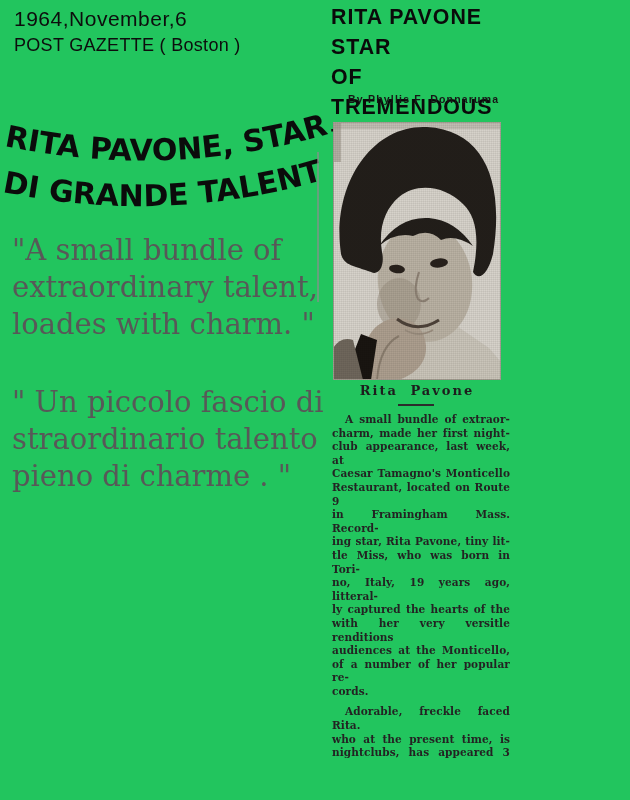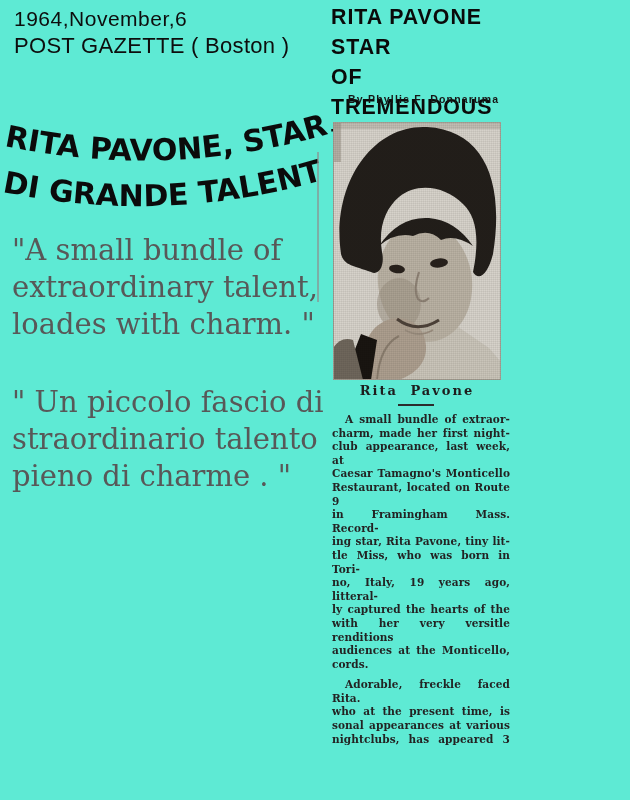--- a/index.html
+++ b/index.html
@@ -1,25 +1,25 @@
 <!DOCTYPE html>
 <html><head>
 <meta charset="utf-8">
 <style>
   html,body { margin:0; padding:0; background:#e8e8e8; }
   .page {
     position:relative; width:630px; height:800px; margin:0 auto;
-    background:#5eead4; overflow:hidden;
+    background:#22c55e; overflow:hidden;
     font-family:"Liberation Sans", sans-serif; color:#111;
   }
 
   
   .masthead { position:absolute; left:14px; top:6px; color:#0d0d0d; }
   .masthead-date   { font-size:21px; letter-spacing:.5px; line-height:26px; }
-  .masthead-source { font-size:22px; letter-spacing:.3px; line-height:27px; }
+  .masthead-source { font-size:18px; letter-spacing:.3px; line-height:27px; }
 
   
   .deco-wrap { position:absolute; left:0; top:100px; width:332px; height:122px; }
   .deco-wrap svg { overflow:visible; }
   .deco-text { font-family:"DejaVu Sans", sans-serif; font-weight:bold; fill:#0b0b0b; font-size:30px; }
 
   
   .pull-quote {
     position:absolute; left:12px; width:318px;
     font-family:"DejaVu Serif","Liberation Serif",serif;
@@ -172,23 +172,23 @@
         <div class="aline">club appearance, last week, at</div>
         <div class="aline">Caesar Tamagno's Monticello</div>
         <div class="aline">Restaurant, located on Route 9</div>
         <div class="aline">in Framingham Mass. Record-</div>
         <div class="aline">ing star, Rita Pavone, tiny lit-</div>
         <div class="aline">tle Miss, who was born in Tori-</div>
         <div class="aline">no, Italy, 19 years ago, litteral-</div>
         <div class="aline">ly captured the hearts of the</div>
         <div class="aline">with her very versitle renditions</div>
         <div class="aline">audiences at the Monticello,</div>
+        <div class="aline">of a number of her popular re-</div>
         <div class="aline plast">cords.</div>
       </div>
       <div class="para">
         <div class="aline first">Adorable, freckle faced Rita.</div>
         <div class="aline">who at the present time, is</div>
-        <div class="aline">sonal appearances at various</div>
         <div class="aline">nightclubs, has appeared 3</div>
       </div>
     </div>
 
 </div>
 
 </body></html>

